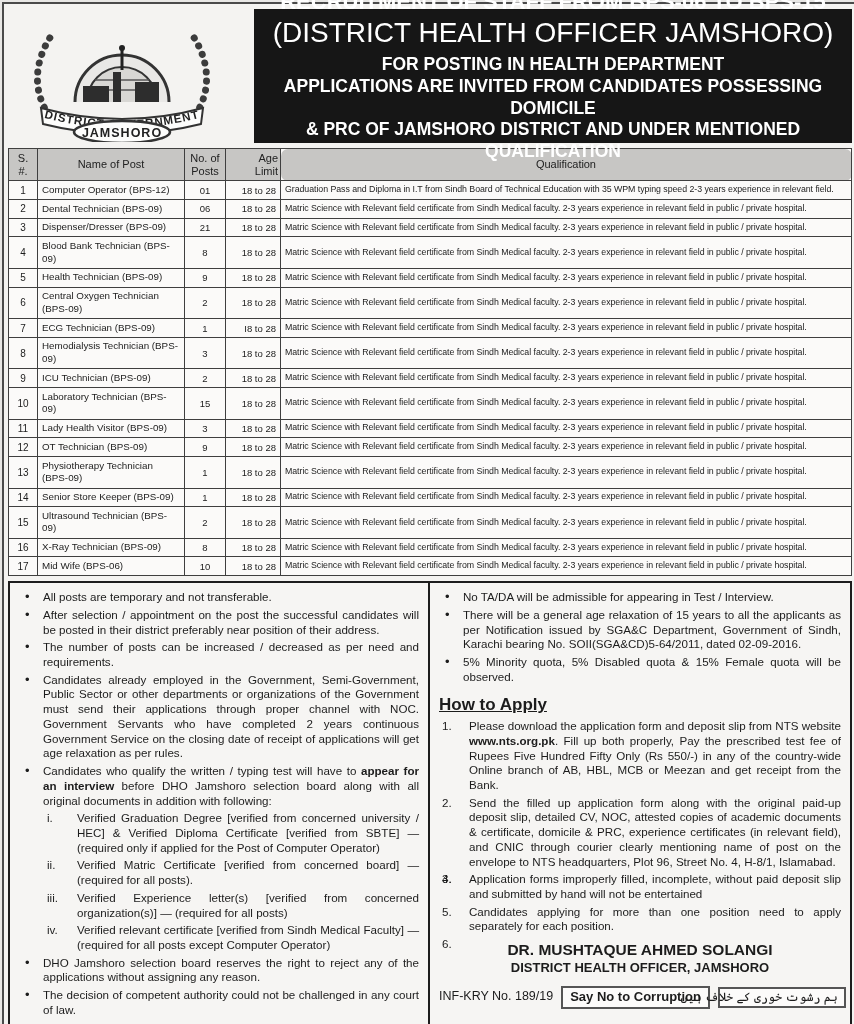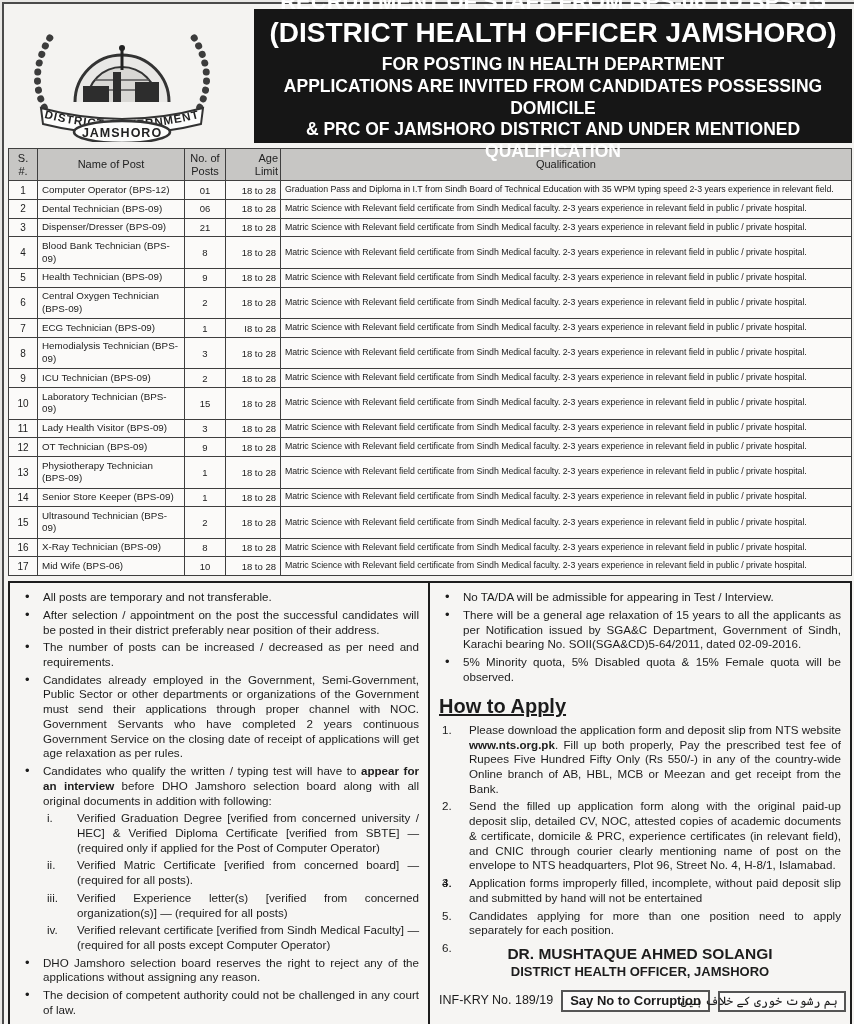--- a/index.html
+++ b/index.html
@@ -7,46 +7,46 @@
         font-family:"Liberation Sans",sans-serif;color:#1c1c1c;}
   .ad{position:absolute;top:2px;left:2px;width:844px;height:1014px;border:2px solid #4a4a4a;
       background:#f4f3f1;padding:5px 4px;box-sizing:content-box;}
 
   
   .header{display:flex;align-items:stretch;gap:6px;height:134px;}
   .logo-wrap{width:228px;display:flex;align-items:center;justify-content:center;}
   .banner{flex:1;background:#161616;color:#fff;text-align:center;display:flex;flex-direction:column;
           justify-content:center;padding:6px 4px;margin-left:12px;}
   .b1{font-size:22px;font-weight:bold;}
-  .b2{font-size:28px;font-weight:bold;margin:2px 0 5px;}
+  .b2{font-size:28px;font-weight:normal;margin:2px 0 5px;}
   .b3{font-size:17.5px;font-weight:bold;line-height:1.25;}
 
   
   table.jobs{border-collapse:collapse;width:100%;margin-top:5px;background:#fbfaf9;table-layout:fixed;}
   .jobs th{background:#c7c6c4;border:1.5px solid #3f3f3f;font-size:11px;font-weight:normal;
            padding:3px 2px;white-space:pre-line;line-height:1.15;color:#222;}
   .jobs td{border:1.5px solid #3f3f3f;padding:2.5px 4px;vertical-align:middle;}
   .c-sn{width:24px;text-align:center;font-size:10px;}
   .c-post{width:142px;font-size:9.8px;line-height:1.3;}
   .c-no{width:36px;text-align:center;font-size:9.5px;}
   .c-age{width:50px;text-align:right;font-size:9.5px;white-space:nowrap;}
-  .c-qual{font-size:8.8px;letter-spacing:-0.05px;line-height:1.35;}
+  .c-qual{font-size:8.8px;letter-spacing:-0.05px;line-height:1.35;border-radius:7px;}
 
   
   .notes{display:flex;margin-top:5px;border:2px solid #1d1d1d;border-bottom-width:5px;
          background:#f6f5f3;min-height:382px;box-sizing:border-box;}
   .ncol{width:50%;box-sizing:border-box;padding:7px 9px 6px;font-size:11.6px;line-height:1.27;text-align:justify;}
   .ncol-left{border-right:2px solid #1d1d1d;}
   .bullet{position:relative;padding-left:24px;margin-bottom:3px;}
   .bullet::before{content:"\2022";position:absolute;left:6px;top:-1px;font-size:13px;}
   .roman{position:relative;padding-left:58px;margin-bottom:3px;}
   .roman .rnum{position:absolute;left:28px;}
   .numitem{position:relative;padding-left:30px;margin-bottom:3px;}
   .numitem .nnum{position:absolute;left:3px;}
-  .howto{font-size:20px;font-weight:bold;text-decoration:underline;margin:10px 0 3px;text-align:left;}
+  .howto{font-size:17px;font-weight:bold;text-decoration:underline;margin:10px 0 3px;text-align:left;}
   b{font-weight:bold;}
 
   .sig{text-align:center;margin-top:6px;line-height:1.3;}
   .sig-name{font-size:15.5px;font-weight:bold;}
   .sig-title{font-size:13px;font-weight:bold;}
   .footer{display:flex;align-items:center;gap:8px;margin-top:9px;}
   .ref{font-size:12.5px;flex:1;white-space:nowrap;}
   .slogan-box{border:2px solid #555;padding:1px 7px;font-weight:bold;font-size:13px;background:#fcfbfa;white-space:nowrap;}
   .urdu-box{border:2px solid #555;padding:1px 6px;font-size:12px;background:#fcfbfa;direction:rtl;
             min-width:112px;text-align:center;white-space:nowrap;}

